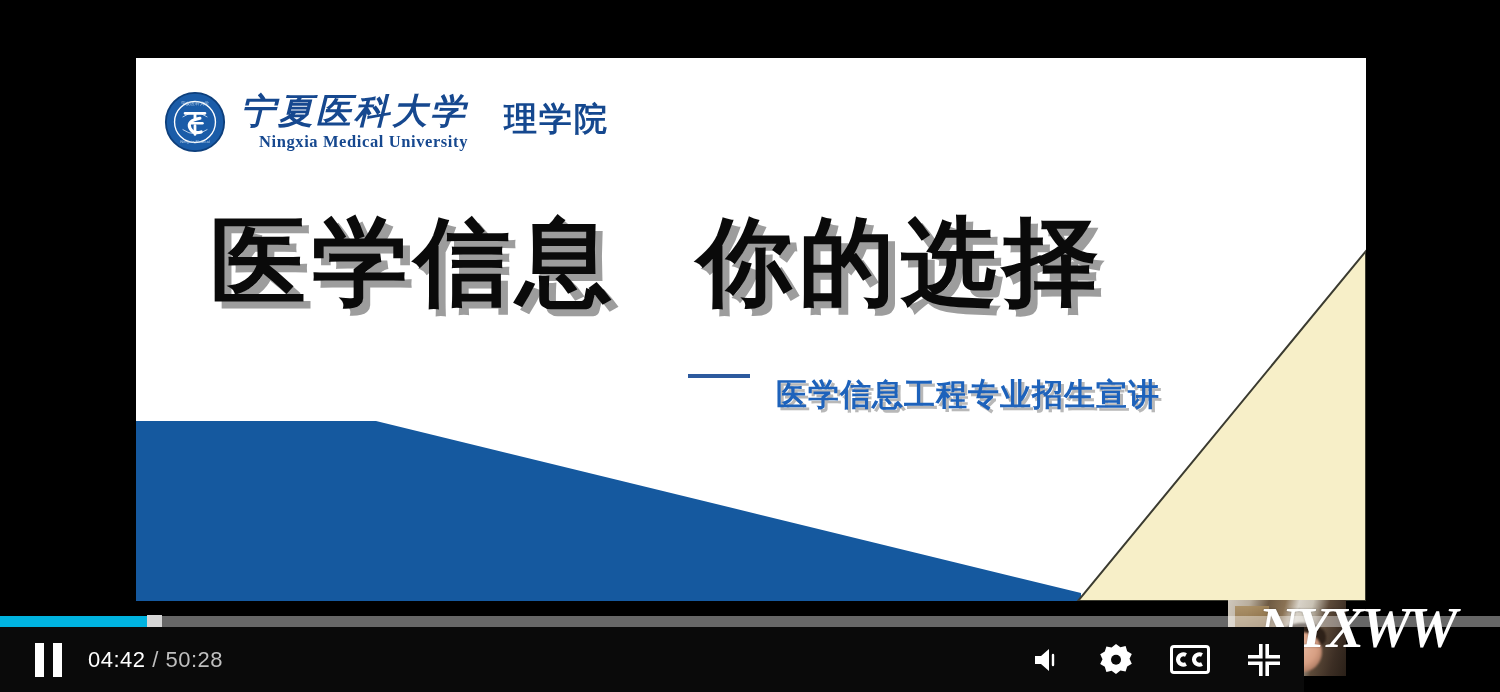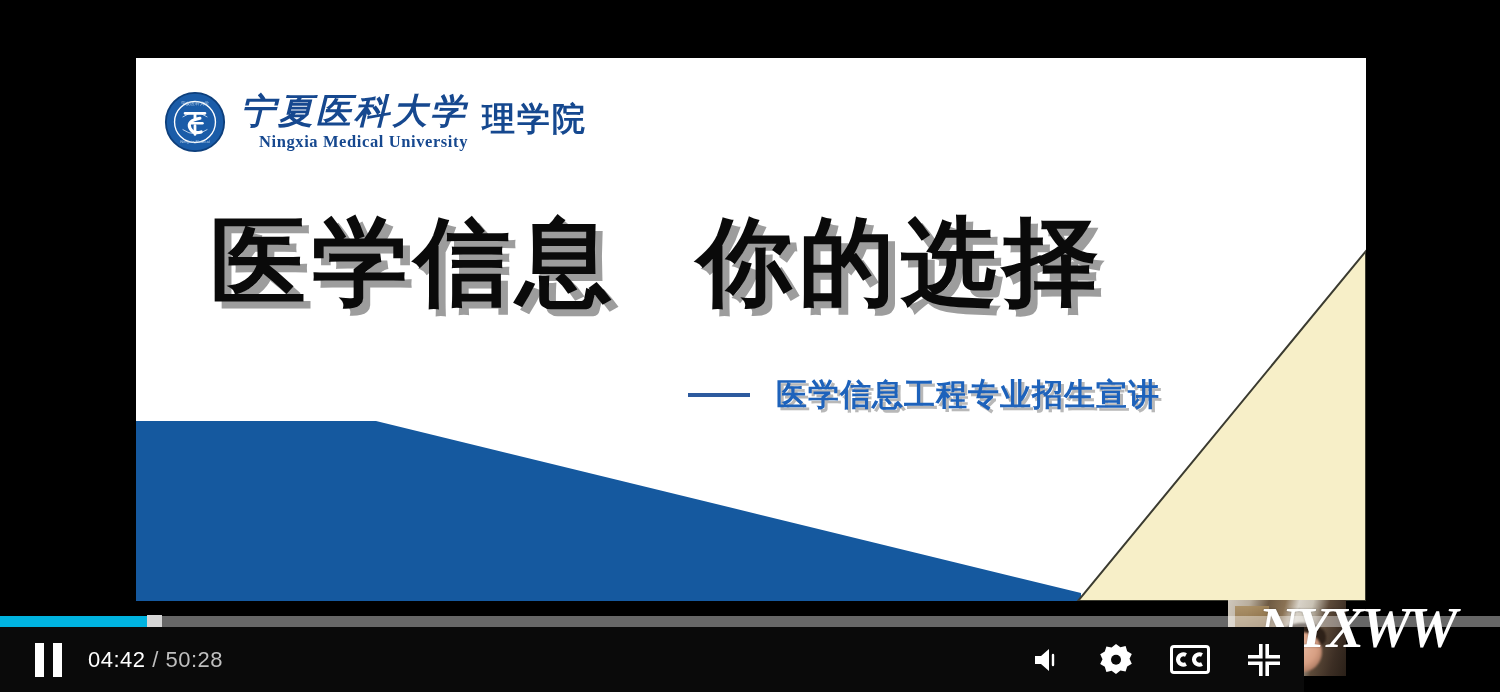--- a/index.html
+++ b/index.html
@@ -104,20 +104,21 @@
     white-space: nowrap;
   }
 
   .logo-college {
     font-family: "Liberation Sans", "DejaVu Sans", sans-serif;
     font-size: 33px;
     font-weight: bold;
     color: #15488f;
     letter-spacing: 2px;
     white-space: nowrap;
+    margin-left: 22px;
     align-self: flex-start;
     margin-top: 6px;
   }
 
   
   #slide-title {
     position: absolute;
     left: 74px;
     top: 152px;
     font-family: "DejaVu Sans", "Liberation Sans", sans-serif;
@@ -129,21 +130,20 @@
     line-height: 1.1;
     text-shadow: 7px 7px 0 #9d9d9d;
   }
 
   
   #slide-subtitle {
     position: absolute;
     left: 552px;
     top: 316px;
     display: flex;
-    align-items: center;
     gap: 26px;
     white-space: nowrap;
   }
 
   .subtitle-dash {
     display: inline-block;
     width: 62px;
     height: 4px;
     background: #2d5a9e;
   }

